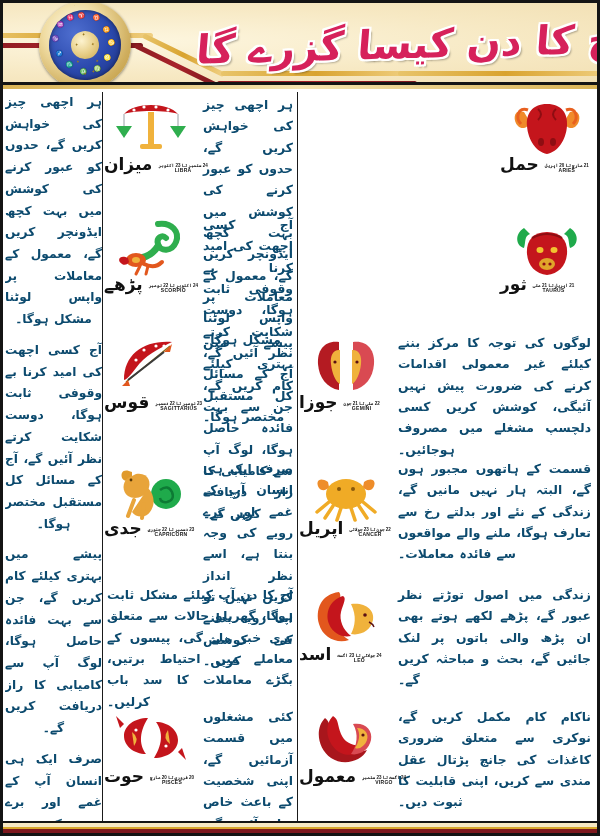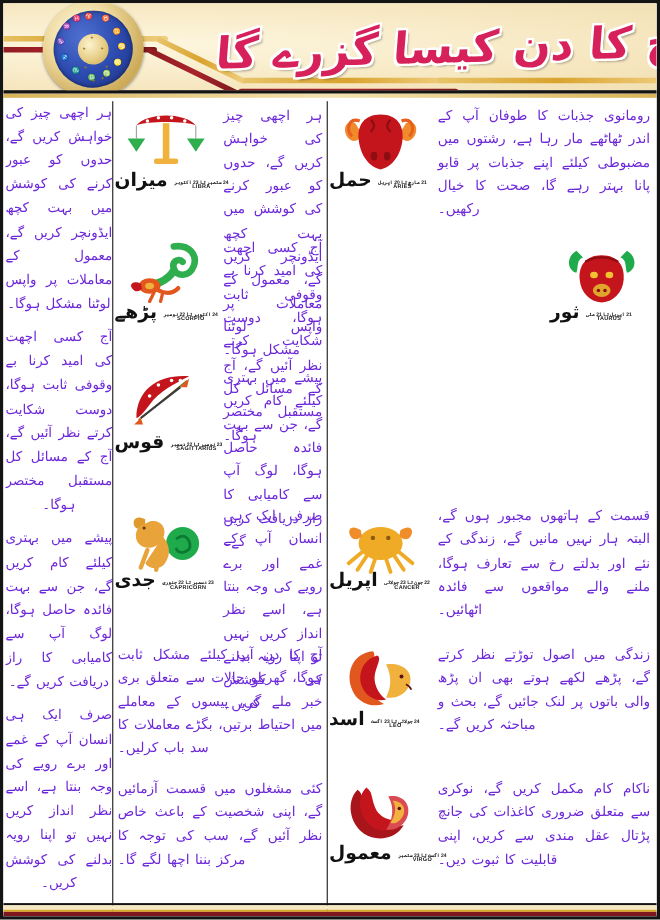--- a/index.html
+++ b/index.html
@@ -128,24 +128,24 @@
 
   .text-cell{
     flex:1 1 auto;
     padding:2px 4px 0 4px;
   }
 
   
   .urdu{
     font-family:"DejaVu Sans","Liberation Sans",sans-serif;
     direction:rtl;text-align:justify;text-align-last:center;
-    color:#6d28d9;
+    color:#0c4a6e;
     font-size:12.4px;
     line-height:1.72;
-    font-weight:400;
+    font-weight:700;
     word-spacing:1px;
     margin:0 0 9px 0;
   }
   #col-left .urdu{font-size:12.2px;line-height:1.78;text-align-last:center;}
   #col-mid .urdu, #col-right .urdu{text-align-last:left;}
 
   
   #footer{
     position:absolute;left:0;bottom:0;width:100%;height:12px;
     border-top:2px solid #141414;box-sizing:border-box;
@@ -206,23 +206,20 @@
       <div id="main-title">آج کا دن کیسا گزرے گا</div>
     </div>
   </div>
   <div id="banner-rule"></div>
 
   <div id="body-area">
 
     <div class="col" id="col-right">
 
       <div class="sign-row" style="height:120px;">
-        <div class="text-cell">
-          <p class="urdu">رومانوی جذبات کا طوفان آپ کے اندر ٹھاٹھے مار رہا ہے، رشتوں میں مضبوطی کیلئے اپنے جذبات پر قابو پانا بہتر رہے گا، صحت کا خیال رکھیں۔</p>
-        </div>
         <div class="icon-cell">
           <div class="sign-art">
             <svg viewBox="0 0 74 62" width="74" height="62">
               <path d="M14 16 C4 12 2 24 8 30 C12 34 18 32 20 26" fill="#f08a2a"></path>
               <path d="M60 16 C70 12 72 24 66 30 C62 34 56 32 54 26" fill="#f08a2a"></path>
               <path d="M18 14 C8 10 5 22 11 28" stroke="#e8601f" stroke-width="3" fill="none"></path>
               <path d="M56 14 C66 10 69 22 63 28" stroke="#e8601f" stroke-width="3" fill="none"></path>
               <path d="M37 8 C52 8 58 18 57 30 C56 44 48 56 37 58 C26 56 18 44 17 30 C16 18 22 8 37 8Z" fill="#c4151c"></path>
               <path d="M28 24 q6 -6 0 -11" stroke="#8e0d12" stroke-width="2" fill="none"></path>
               <path d="M46 24 q-6 -6 0 -11" stroke="#8e0d12" stroke-width="2" fill="none"></path>
@@ -259,25 +256,47 @@
             <div class="sign-meta">
               <span class="sign-dates">21 اپریل تا 21 مئی</span>
               <span class="sign-en">TAURUS</span>
             </div>
             <span class="sign-ur">ثور</span>
           </div>
         </div>
       </div>
 
       <div class="sign-row" style="height:126px;">
+        <div class="text-cell">
+          <p class="urdu">لوگوں کی توجہ کا مرکز بننے کیلئے غیر معمولی اقدامات کرنے کی ضرورت پیش نہیں آئیگی، کوشش کریں کسی دلچسپ مشغلے میں مصروف ہوجائیں۔</p>
+        </div>
+        <div class="icon-cell">
+          <div class="sign-art">
+            <svg viewBox="0 0 74 62" width="74" height="62">
+              <path d="M30 8 C16 6 8 16 9 30 C10 44 18 54 30 56 L30 8Z" fill="#b41b22"></path>
+              <path d="M44 8 C58 6 66 16 65 30 C64 44 56 54 44 56 L44 8Z" fill="#d94a52"></path>
+              <path d="M30 16 C24 16 21 22 22 30 C23 40 27 48 31 50 L31 16Z" fill="#f0b23c"></path>
+              <path d="M44 16 C50 16 53 22 52 30 C51 40 47 48 43 50 L43 16Z" fill="#f0b23c"></path>
+              <circle cx="26" cy="28" r="1.6" fill="#5a1014"></circle>
+              <circle cx="48" cy="28" r="1.6" fill="#5a1014"></circle>
+            </svg>
+          </div>
+          <div class="sign-label">
+            <div class="sign-meta">
+              <span class="sign-dates">22 مئی تا 21 جون</span>
+              <span class="sign-en">GEMINI</span>
+            </div>
+            <span class="sign-ur">جوزا</span>
+          </div>
+        </div>
       </div>
 
       <div class="sign-row" style="height:126px;">
         <div class="text-cell">
-          <p class="urdu">قسمت کے ہاتھوں مجبور ہوں گے، البتہ ہار نہیں مانیں گے، زندگی کے نئے اور بدلتے رخ سے تعارف ہوگا، ملنے والے مواقعوں سے فائدہ اٹھائیں۔</p>
+          <p class="urdu">قسمت کے ہاتھوں مجبور ہوں گے، البتہ ہار نہیں مانیں گے، زندگی کے نئے اور بدلتے رخ سے تعارف ہوگا، ملنے والے مواقعوں سے فائدہ معاملات۔</p>
         </div>
         <div class="icon-cell">
           <div class="sign-art">
             <svg viewBox="0 0 74 62" width="74" height="62">
               <ellipse cx="37" cy="34" rx="20" ry="15" fill="#f0ab26"></ellipse>
               <path d="M19 22 C10 16 6 22 10 28 C13 32 18 30 20 27" fill="#ee8d2a"></path>
               <path d="M55 22 C64 16 68 22 64 28 C61 32 56 30 54 27" fill="#ee8d2a"></path>
               <path d="M20 42 L8 52" stroke="#f0ab26" stroke-width="3.5" stroke-linecap="round"></path>
               <path d="M24 46 L16 58" stroke="#f0ab26" stroke-width="3.5" stroke-linecap="round"></path>
               <path d="M32 48 L28 60" stroke="#f0ab26" stroke-width="3.5" stroke-linecap="round"></path>
@@ -293,21 +312,21 @@
               <span class="sign-dates">22 جون تا 23 جولائی</span>
               <span class="sign-en">CANCER</span>
             </div>
             <span class="sign-ur">اپریل</span>
           </div>
         </div>
       </div>
 
       <div class="sign-row" style="height:122px;">
         <div class="text-cell">
-          <p class="urdu">زندگی میں اصول توڑتے نظر کرتے گے، پڑھے لکھے ہوتے بھی ان پڑھ والی باتوں پر لنک جائیں گے، بحث و مباحثہ کریں گے۔</p>
+          <p class="urdu">زندگی میں اصول توڑتے نظر عبور گے، پڑھے لکھے ہوتے بھی ان پڑھ والی باتوں پر لنک جائیں گے، بحث و مباحثہ کریں گے۔</p>
         </div>
         <div class="icon-cell">
           <div class="sign-art">
             <svg viewBox="0 0 74 62" width="74" height="62">
               <path d="M30 6 C12 8 6 24 10 38 C14 52 28 58 40 54 C30 48 24 38 26 28 C28 18 34 10 30 6Z" fill="#e2571d"></path>
               <path d="M34 10 C20 14 16 28 20 38 C24 48 34 52 42 50 C34 44 30 34 32 26 C34 18 38 12 34 10Z" fill="#c4151c"></path>
               <path d="M42 18 C56 16 66 24 64 34 C62 44 52 50 42 48 C46 40 48 30 42 18Z" fill="#f0b23c"></path>
               <circle cx="56" cy="29" r="1.8" fill="#5a1014"></circle>
               <path d="M60 36 q4 2 5 5" stroke="#5a1014" stroke-width="1.4" fill="none"></path>
             </svg>
@@ -467,20 +486,41 @@
       <div class="sign-row" style="height:122px;">
         <div class="text-cell">
           <p class="urdu">آج کا دن آپ کیلئے مشکل ثابت ہوگا، گھریلو حالات سے متعلق بری خبر ملے گی، پیسوں کے معاملے میں احتیاط برتیں، بگڑے معاملات کا سد باب کرلیں۔</p>
         </div>
       </div>
 
       <div class="sign-row" style="height:122px;">
         <div class="text-cell">
           <p class="urdu">کئی مشغلوں میں قسمت آزمائیں گے، اپنی شخصیت کے باعث خاص نظر آئیں گے، سب کی توجہ کا مرکز بننا اچھا لگے گا۔</p>
         </div>
+        <div class="icon-cell">
+          <div class="sign-art">
+            <svg viewBox="0 0 74 62" width="74" height="62">
+              <path d="M34 10 C20 10 10 18 10 28 C10 38 20 46 32 46 C26 38 24 26 34 10Z" fill="#c4151c"></path>
+              <path d="M10 16 L2 8 L6 20Z" fill="#c4151c"></path>
+              <path d="M40 50 C54 50 64 42 64 32 C64 22 54 14 42 14 C48 22 50 34 40 50Z" fill="#c4151c"></path>
+              <path d="M64 44 L72 52 L68 40Z" fill="#c4151c"></path>
+              <path d="M18 24 q8 6 2 14" fill="#f0b23c"></path>
+              <path d="M56 36 q-8 -6 -2 -14" fill="#f0b23c"></path>
+              <circle cx="22" cy="22" r="1.6" fill="#fff"></circle>
+              <circle cx="52" cy="38" r="1.6" fill="#fff"></circle>
+            </svg>
+          </div>
+          <div class="sign-label">
+            <div class="sign-meta">
+              <span class="sign-dates">20 فروری تا 20 مارچ</span>
+              <span class="sign-en">PISCES</span>
+            </div>
+            <span class="sign-ur">حوت</span>
+          </div>
+        </div>
       </div>
 
     </div>
 
     <div class="divider"></div>
 
     <div class="col" id="col-left">
       <p class="urdu">ہر اچھی چیز کی خواہش کریں گے، حدوں کو عبور کرنے کی کوشش میں بہت کچھ ایڈونچر کریں گے، معمول کے معاملات پر واپس لوٹنا مشکل ہوگا۔</p>
       <p class="urdu">آج کسی اچھت کی امید کرنا بے وقوفی ثابت ہوگا، دوست شکایت کرتے نظر آئیں گے، آج کے مسائل کل مستقبل مختصر ہوگا۔</p>
       <p class="urdu">پیشے میں بہتری کیلئے کام کریں گے، جن سے بہت فائدہ حاصل ہوگا، لوگ آپ سے کامیابی کا راز دریافت کریں گے۔</p>

